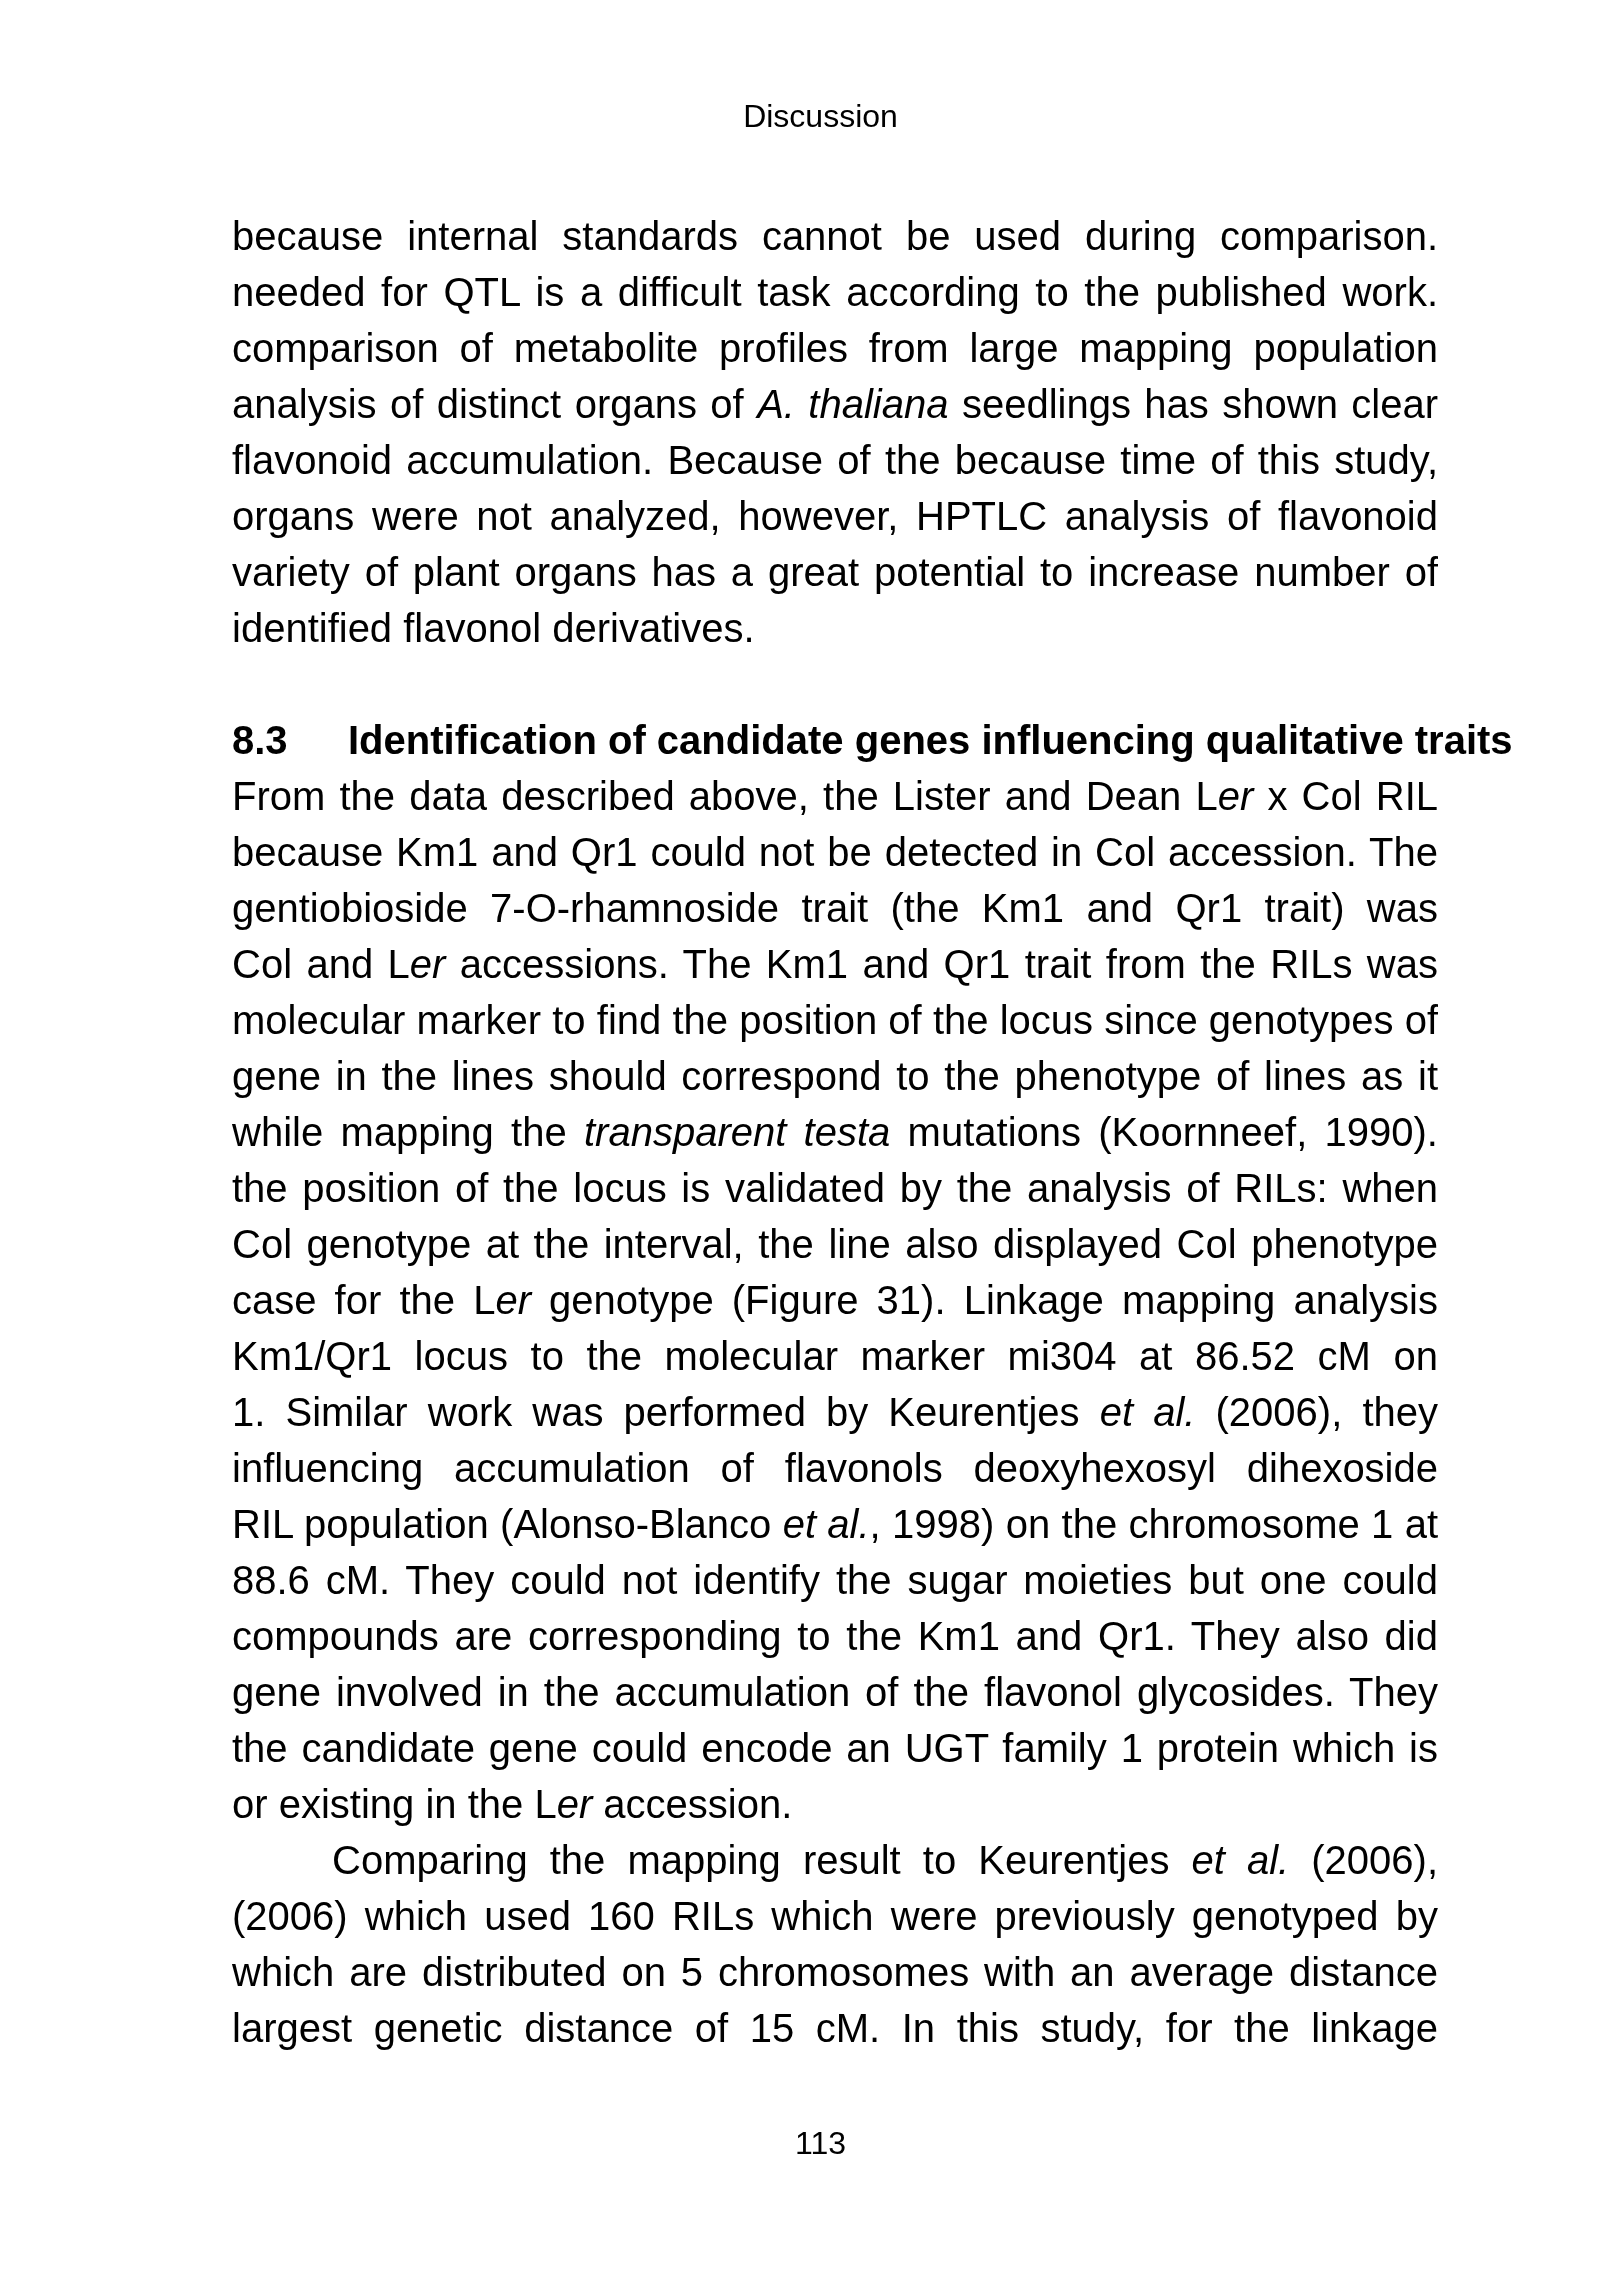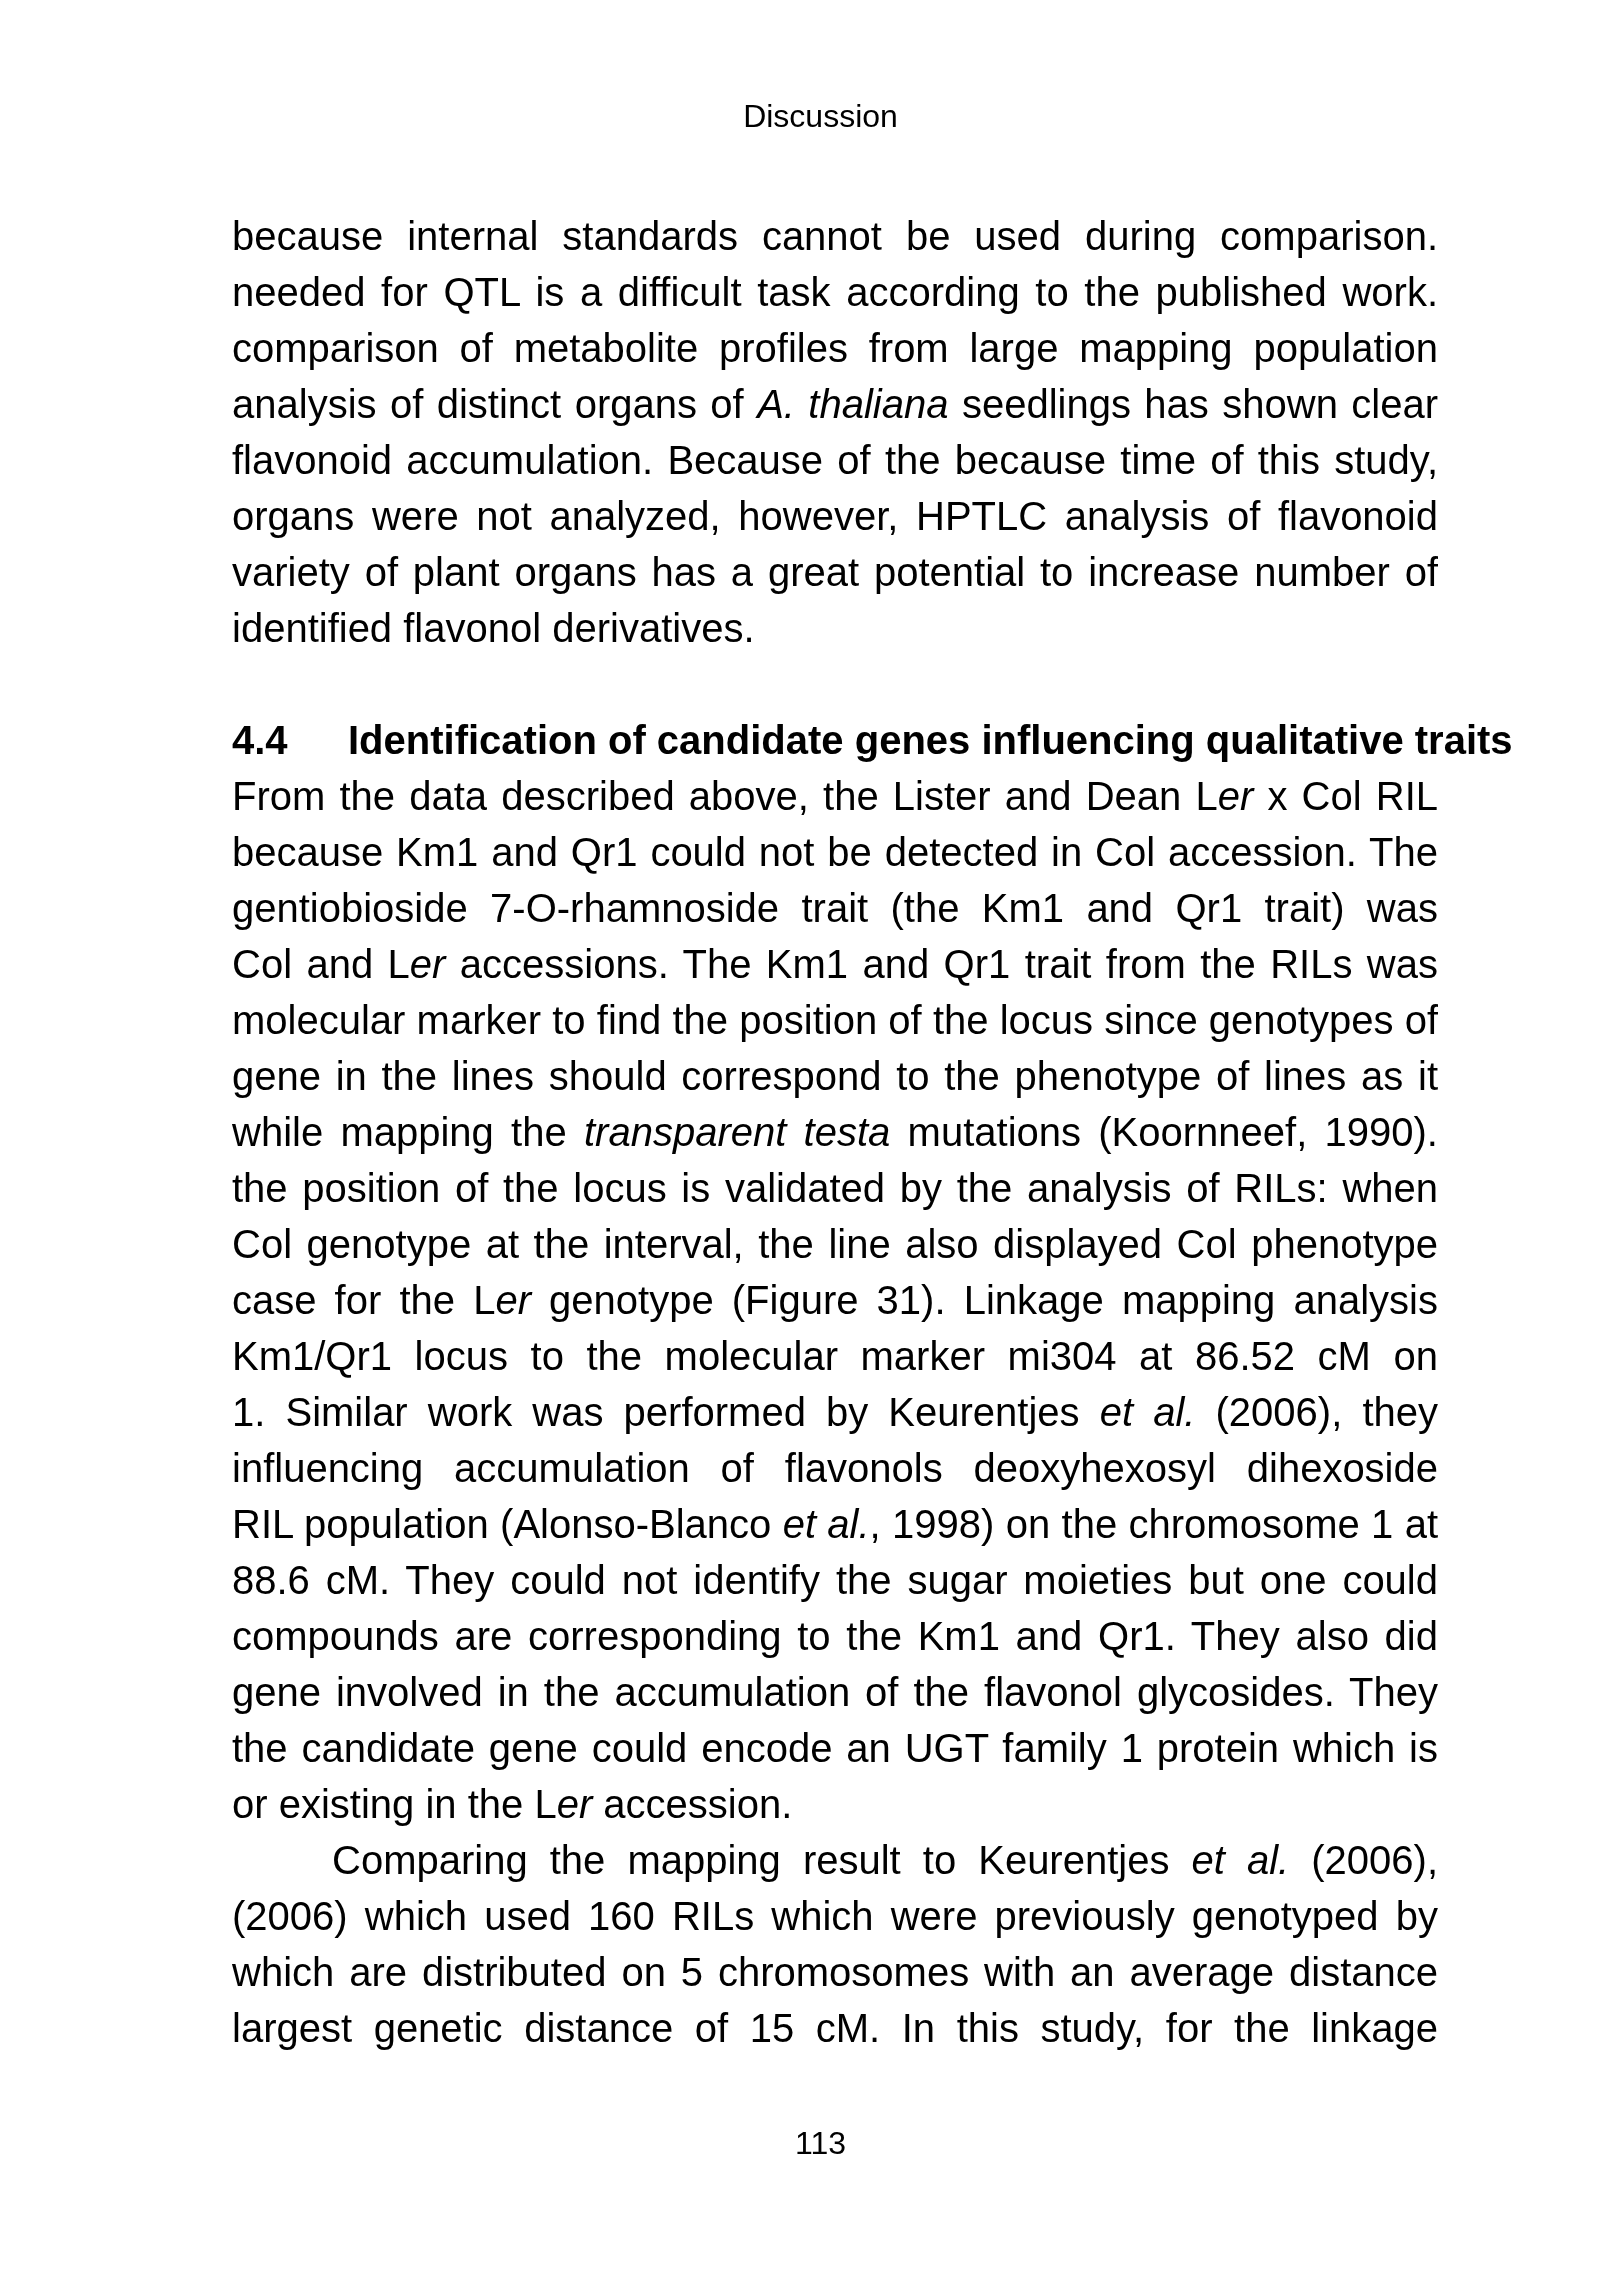--- a/index.html
+++ b/index.html
@@ -28,21 +28,21 @@
       <div class="ln j">because internal standards cannot be used during comparison.  Thus the</div>
       <div class="ln j">needed for QTL is a difficult task according to the published work.  HPTLC</div>
       <div class="ln j">comparison of metabolite profiles from large mapping population which are</div>
       <div class="ln j">analysis of distinct organs of <i>A. thaliana</i> seedlings has shown clear differences in</div>
       <div class="ln j">flavonoid accumulation.  Because of the because time of this study, other plant</div>
       <div class="ln j">organs were not analyzed, however, HPTLC analysis of flavonoid derivatives at a</div>
       <div class="ln j">variety of plant organs has a great potential to increase number of traits and</div>
       <div class="ln">identified flavonol derivatives.</div>
     </div>
   <div class="gap"></div>
-  <div class="h"><span class="num">4.4</span><span>Identification of candidate genes influencing qualitative traits</span></div>
+  <div class="h"><span class="num">8.3</span><span>Identification of candidate genes influencing qualitative traits</span></div>
   <div>
       <div class="ln j">From the data described above, the Lister and Dean L<i>er</i> x Col RIL were chosen</div>
       <div class="ln j">because Km1 and Qr1 could not be detected in Col accession.  The flavonol 9-O-</div>
       <div class="ln j">gentiobioside 7-O-rhamnoside trait (the Km1 and Qr1 trait) was identified between</div>
       <div class="ln j">Col and L<i>er</i> accessions.  The Km1 and Qr1 trait from the RILs was used as a</div>
       <div class="ln j">molecular marker to find the position of the locus since genotypes of the target</div>
       <div class="ln j">gene in the lines should correspond to the phenotype of lines as it was shown</div>
       <div class="ln j">while mapping the <i>transparent testa</i> mutations (Koornneef, 1990).  In this study,</div>
       <div class="ln j">the position of the locus is validated by the analysis of RILs: when the lines had</div>
       <div class="ln j">Col genotype at the interval, the line also displayed Col phenotype as it was the</div>

